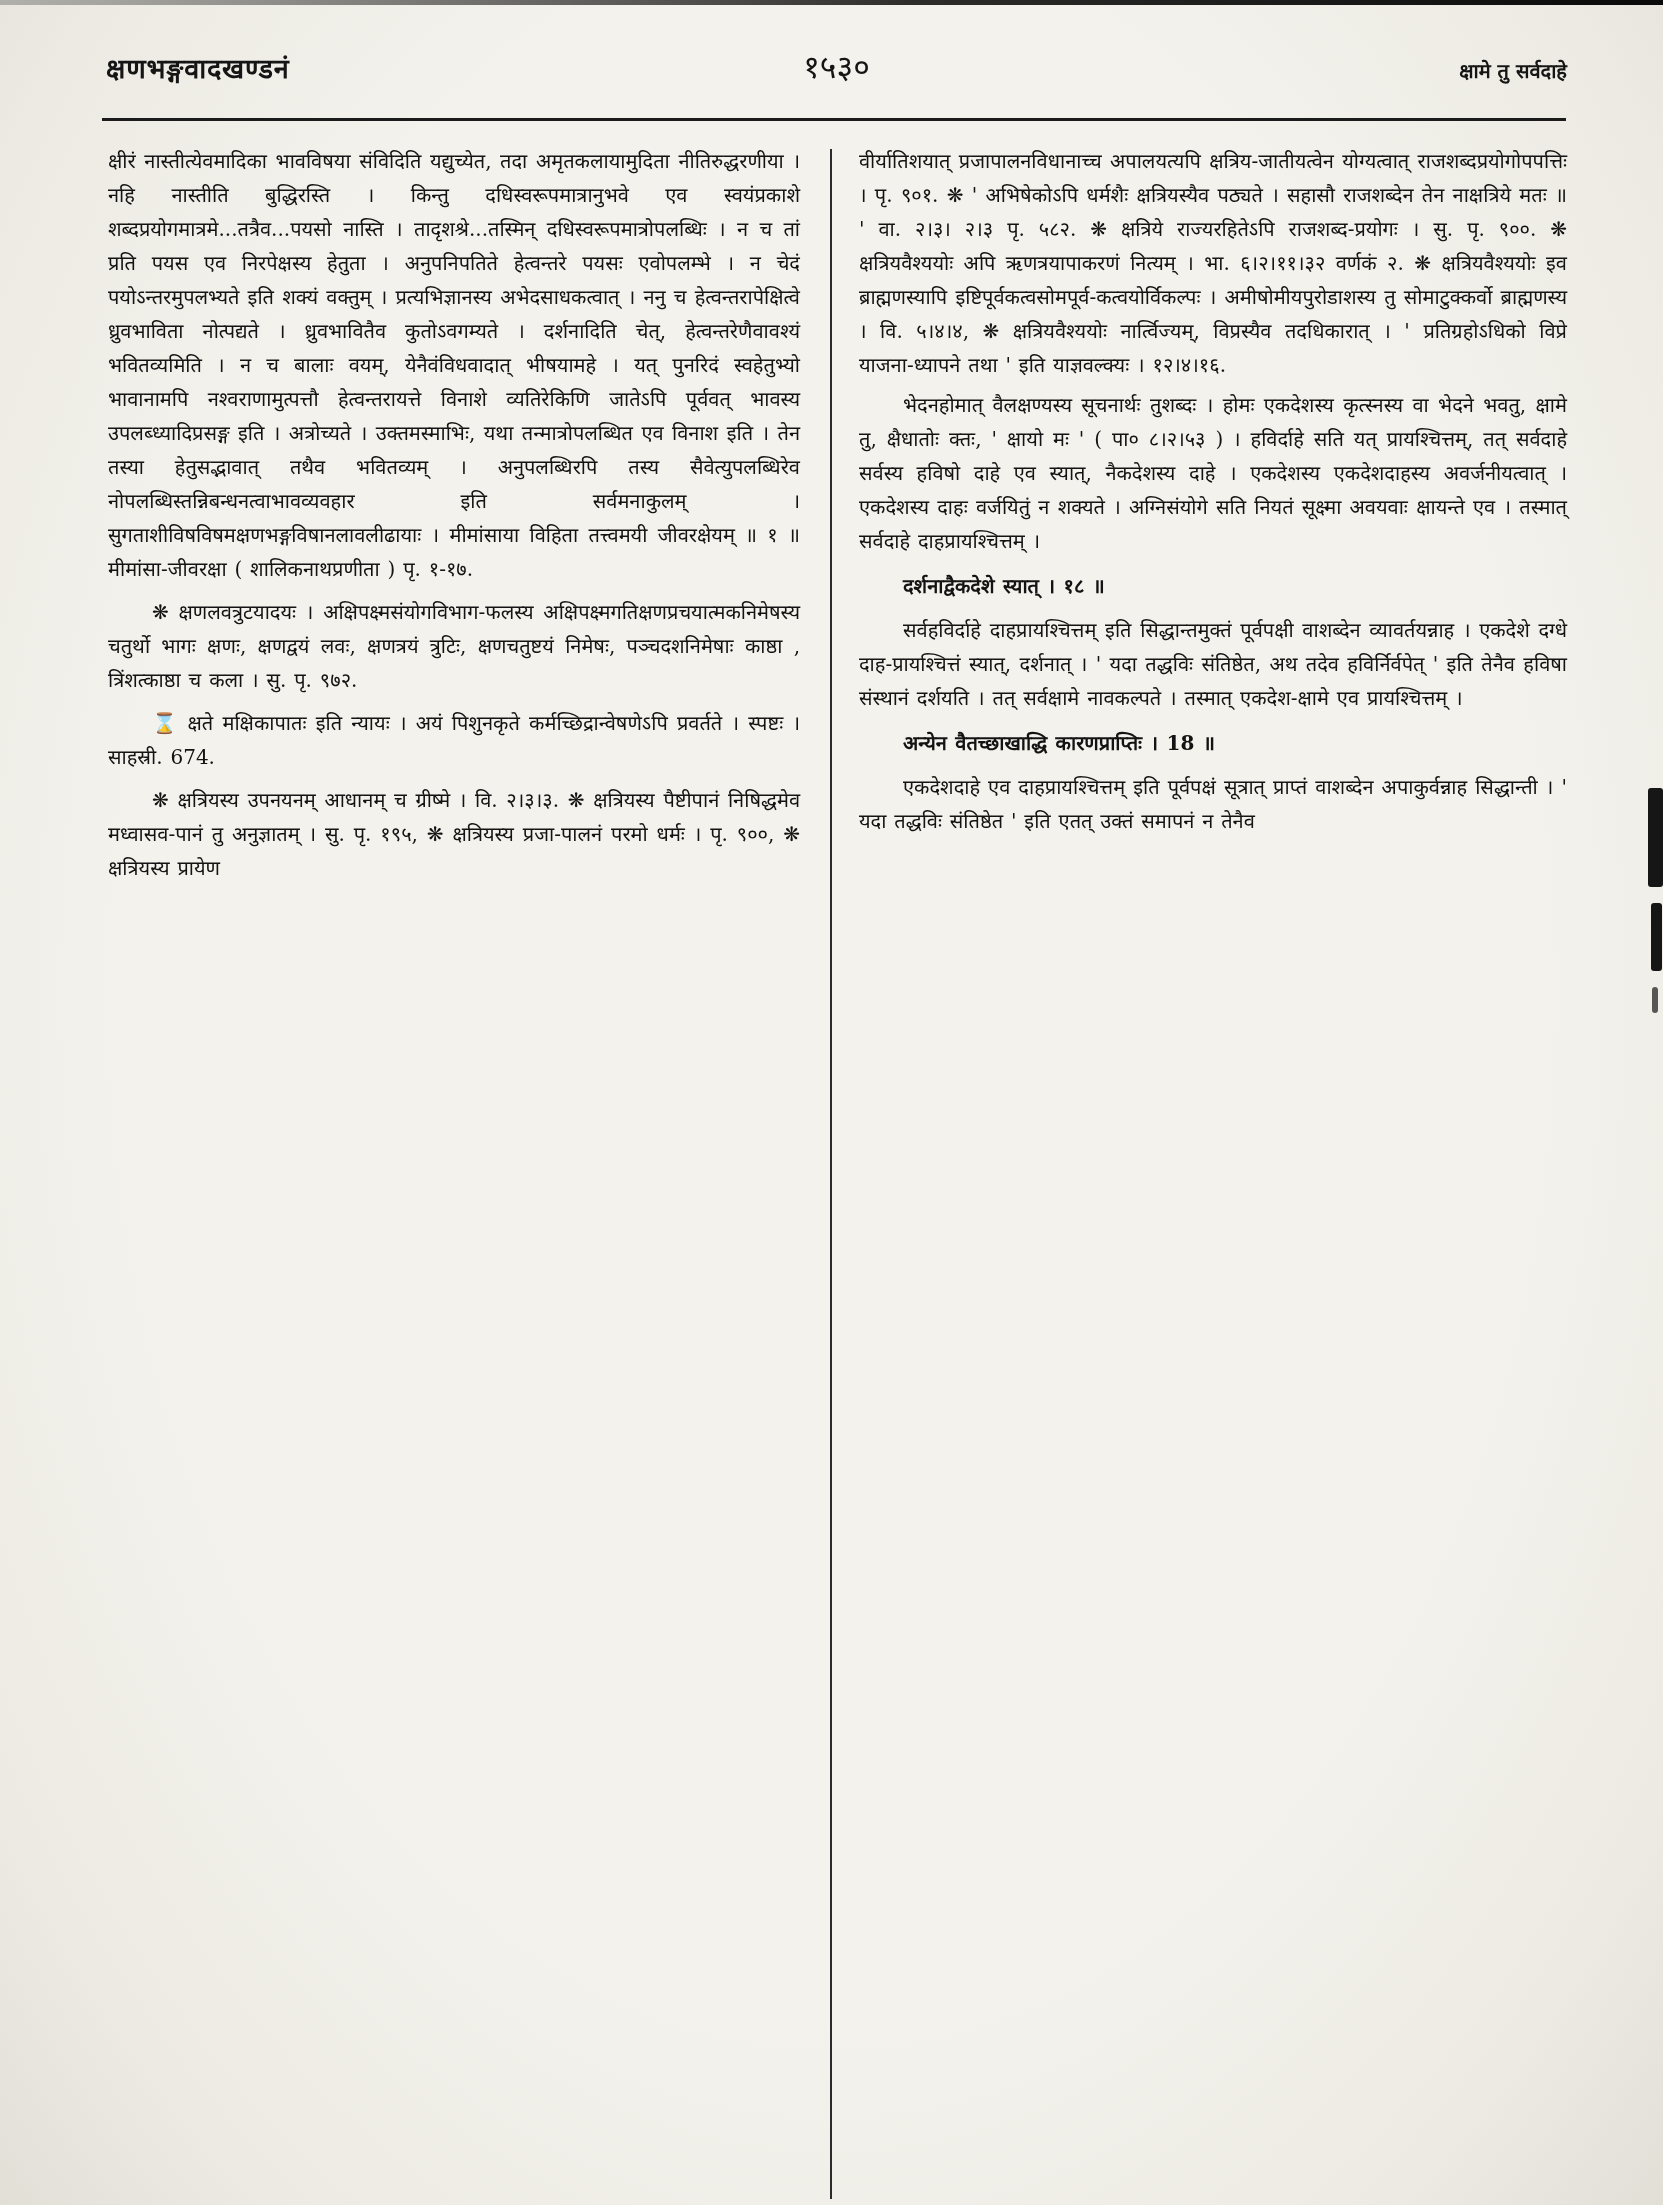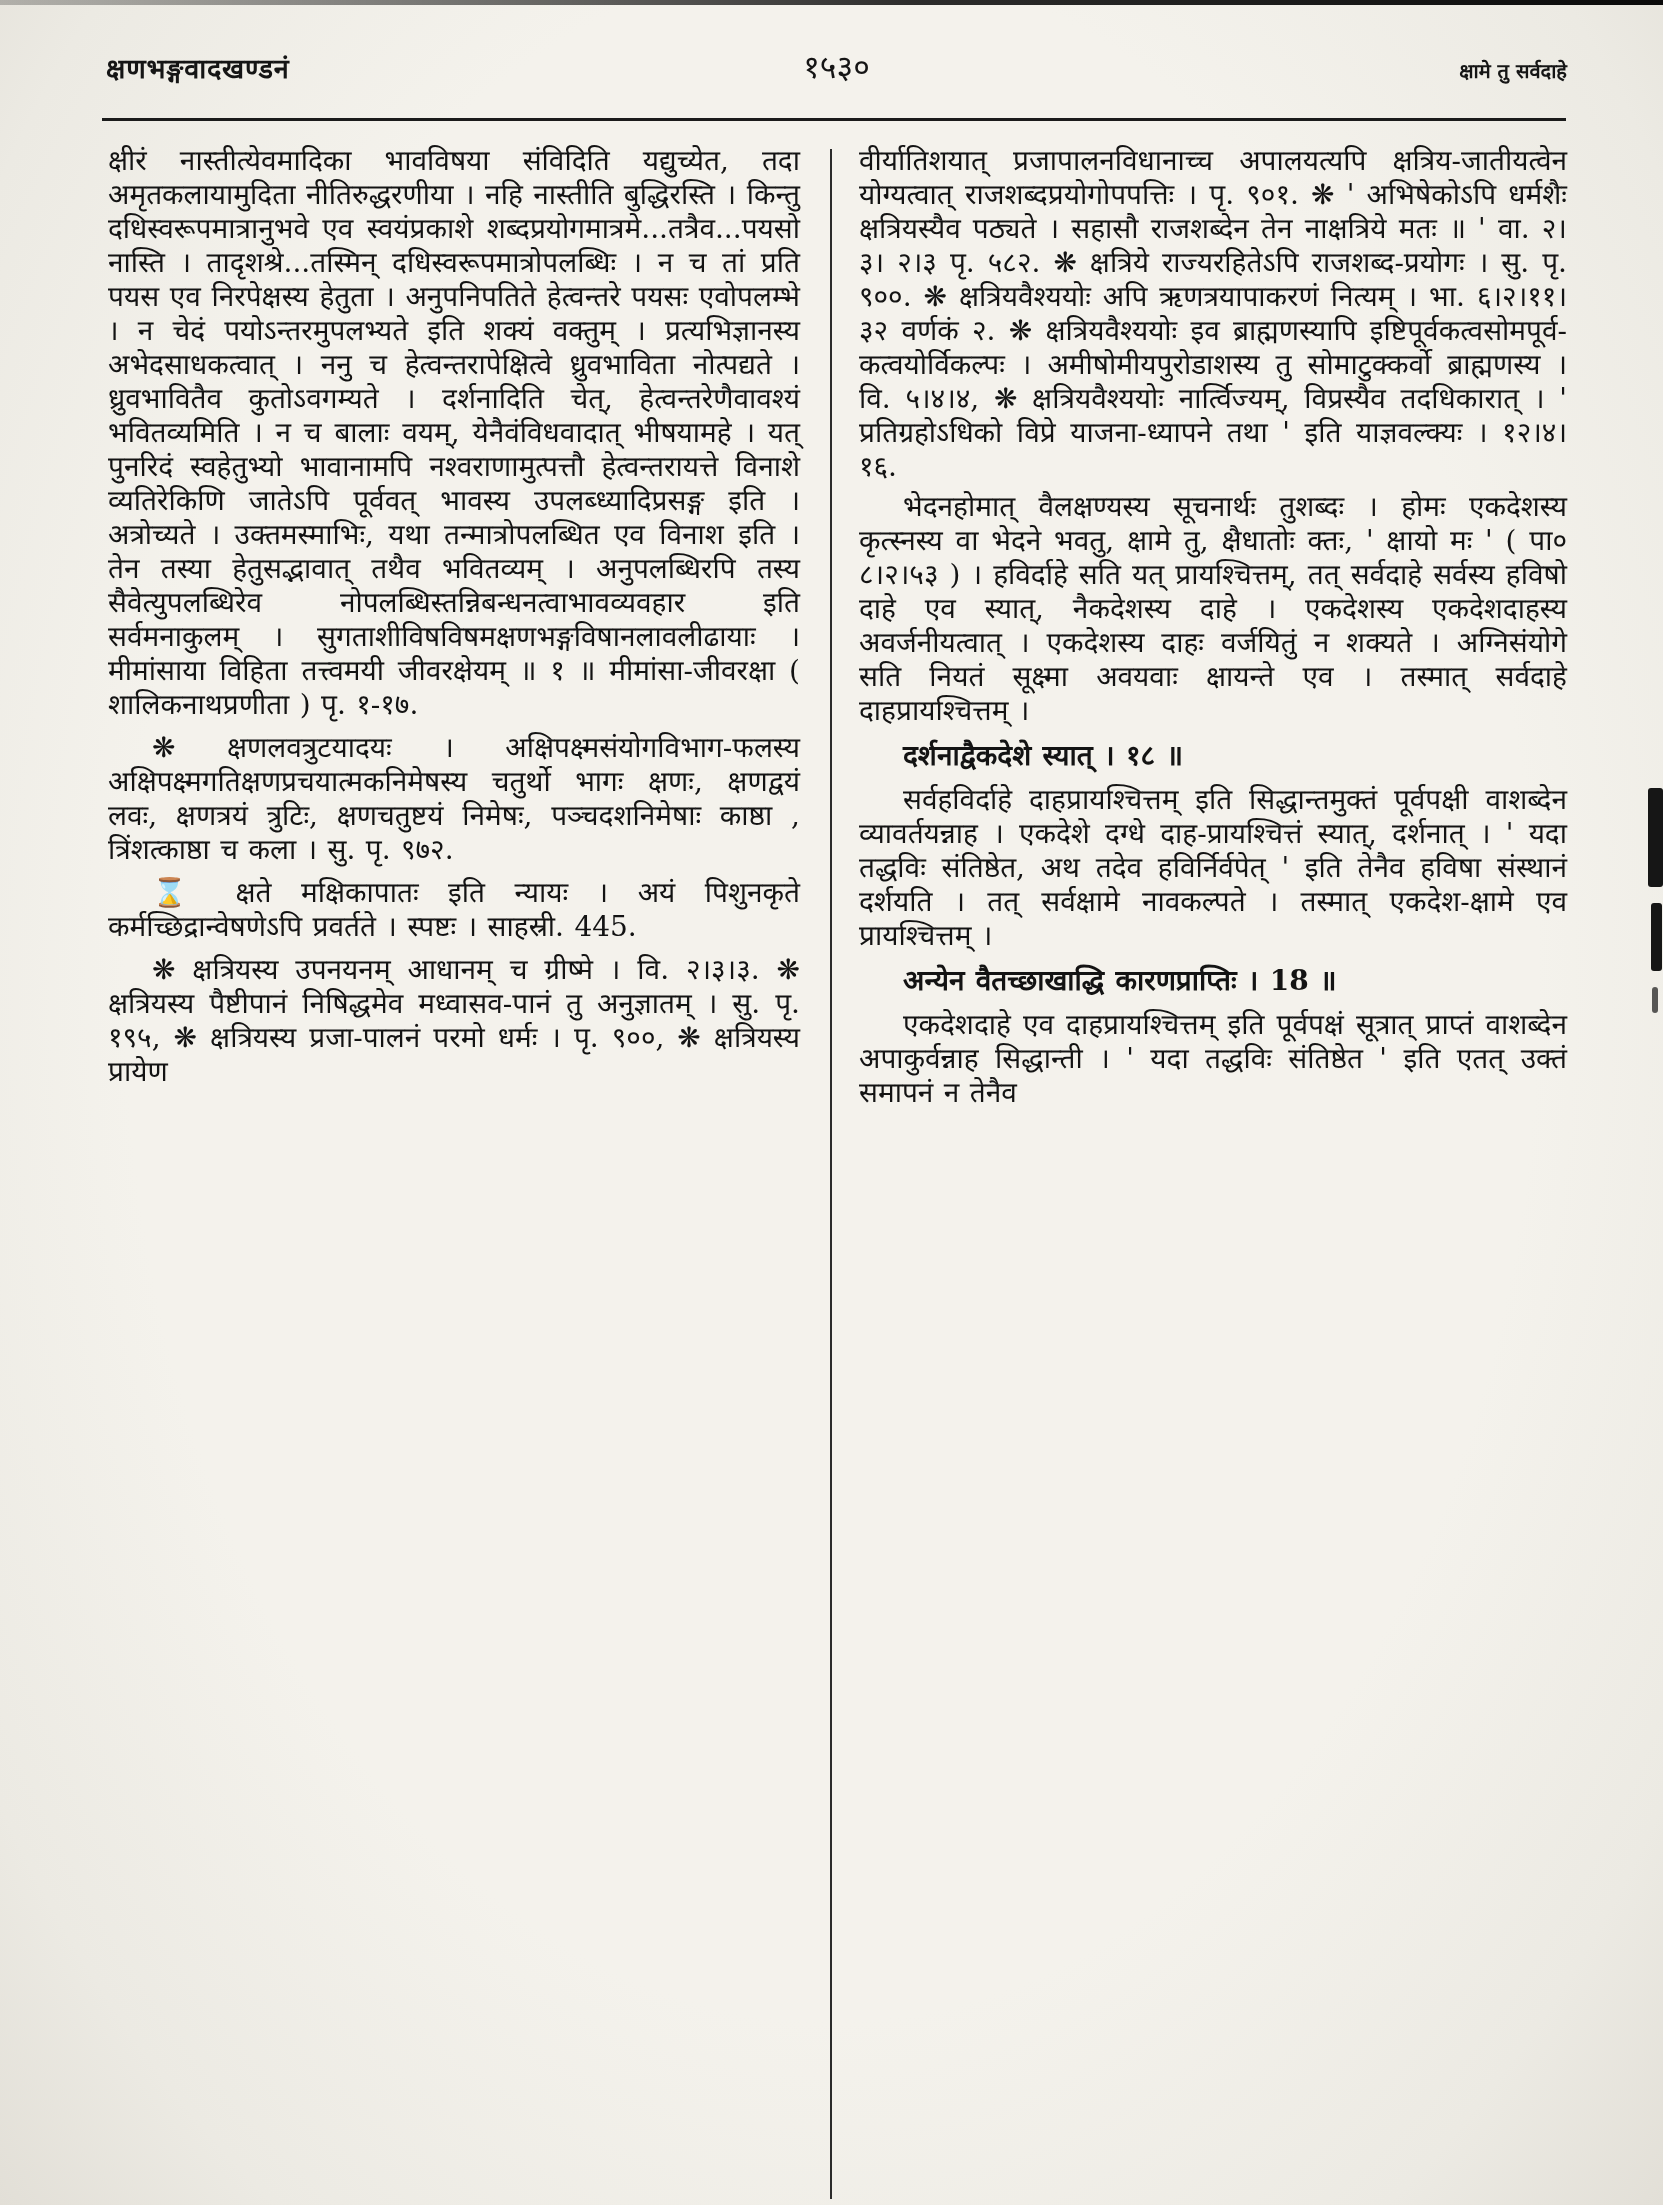--- a/index.html
+++ b/index.html
@@ -77,21 +77,21 @@
   }
   .column {
     position: absolute;
     top: 144px;
     color: #131313;
   }
   .col-left  { left: 108px;  width: 692px; }
   .col-right { left: 859px; width: 708px; }
   .para {
     margin: 0 0 6px 0;
-    font-size: 28px;
+    font-size: 20px;
     line-height: 34px;
     text-align: justify;
     word-spacing: 1.5px;
   }
   .indent { text-indent: 44px; }
   .sutra {
     font-weight: bold;
     text-align: left;
     margin-top: 10.6px;
     margin-bottom: 10.6px;
@@ -114,21 +114,21 @@
     <span class="hc">१५३०</span>
     <span class="hr">क्षामे तु सर्वदाहे</span>
   </div>
 
   <div class="header-rule"></div>
   <div class="col-divider"></div>
 
   <div class="column col-left">
     <p class="para">क्षीरं नास्तीत्येवमादिका भावविषया संविदिति यद्युच्येत, तदा अमृतकलायामुदिता नीतिरुद्धरणीया । नहि नास्तीति बुद्धिरस्ति । किन्तु दधिस्वरूपमात्रानुभवे एव स्वयंप्रकाशे शब्दप्रयोगमात्रमे...तत्रैव...पयसो नास्ति । तादृशश्रे...तस्मिन् दधिस्वरूपमात्रोपलब्धिः । न च तां प्रति पयस एव निरपेक्षस्य हेतुता । अनुपनिपतिते हेत्वन्तरे पयसः एवोपलम्भे । न चेदं पयोऽन्तरमुपलभ्यते इति शक्यं वक्तुम् । प्रत्यभिज्ञानस्य अभेदसाधकत्वात् । ननु च हेत्वन्तरापेक्षित्वे ध्रुवभाविता नोत्पद्यते । ध्रुवभावितैव कुतोऽवगम्यते । दर्शनादिति चेत्, हेत्वन्तरेणैवावश्यं भवितव्यमिति । न च बालाः वयम्, येनैवंविधवादात् भीषयामहे । यत् पुनरिदं स्वहेतुभ्यो भावानामपि नश्वराणामुत्पत्तौ हेत्वन्तरायत्ते विनाशे व्यतिरेकिणि जातेऽपि पूर्ववत् भावस्य उपलब्ध्यादिप्रसङ्ग इति । अत्रोच्यते । उक्तमस्माभिः, यथा तन्मात्रोपलब्धित एव विनाश इति । तेन तस्या हेतुसद्भावात् तथैव भवितव्यम् । अनुपलब्धिरपि तस्य सैवेत्युपलब्धिरेव नोपलब्धिस्तन्निबन्धनत्वाभावव्यवहार इति सर्वमनाकुलम् । सुगताशीविषविषमक्षणभङ्गविषानलावलीढायाः । मीमांसाया विहिता तत्त्वमयी जीवरक्षेयम् ॥ १ ॥ मीमांसा-जीवरक्षा ( शालिकनाथप्रणीता ) पृ. १-१७.</p>
     <p class="para indent entry">❋ क्षणलवत्रुटयादयः । अक्षिपक्ष्मसंयोगविभाग-फलस्य अक्षिपक्ष्मगतिक्षणप्रचयात्मकनिमेषस्य चतुर्थो भागः क्षणः, क्षणद्वयं लवः, क्षणत्रयं त्रुटिः, क्षणचतुष्टयं निमेषः, पञ्चदशनिमेषाः काष्ठा , त्रिंशत्काष्ठा च कला । सु. पृ. ९७२.</p>
-    <p class="para indent entry">⌛ क्षते मक्षिकापातः इति न्यायः । अयं पिशुनकृते कर्मच्छिद्रान्वेषणेऽपि प्रवर्तते । स्पष्टः । साहस्री. 445.</p>
+    <p class="para indent entry">⌛ क्षते मक्षिकापातः इति न्यायः । अयं पिशुनकृते कर्मच्छिद्रान्वेषणेऽपि प्रवर्तते । स्पष्टः । साहस्री. 674.</p>
     <p class="para indent entry">❋ क्षत्रियस्य उपनयनम् आधानम् च ग्रीष्मे । वि. २।३।३. ❋ क्षत्रियस्य पैष्टीपानं निषिद्धमेव मध्वासव-पानं तु अनुज्ञातम् । सु. पृ. १९५, ❋ क्षत्रियस्य प्रजा-पालनं परमो धर्मः । पृ. ९००, ❋ क्षत्रियस्य प्रायेण</p>
   </div>
 
   <div class="column col-right">
     <p class="para">वीर्यातिशयात् प्रजापालनविधानाच्च अपालयत्यपि क्षत्रिय-जातीयत्वेन योग्यत्वात् राजशब्दप्रयोगोपपत्तिः । पृ. ९०१. ❋ ' अभिषेकोऽपि धर्मशैः क्षत्रियस्यैव पठ्यते । सहासौ राजशब्देन तेन नाक्षत्रिये मतः ॥ ' वा. २।३। २।३ पृ. ५८२. ❋ क्षत्रिये राज्यरहितेऽपि राजशब्द-प्रयोगः । सु. पृ. ९००. ❋ क्षत्रियवैश्ययोः अपि ऋणत्रयापाकरणं नित्यम् । भा. ६।२।११।३२ वर्णकं २. ❋ क्षत्रियवैश्ययोः इव ब्राह्मणस्यापि इष्टिपूर्वकत्वसोमपूर्व-कत्वयोर्विकल्पः । अमीषोमीयपुरोडाशस्य तु सोमाटुक्कर्वो ब्राह्मणस्य । वि. ५।४।४, ❋ क्षत्रियवैश्ययोः नार्त्विज्यम्, विप्रस्यैव तदधिकारात् । ' प्रतिग्रहोऽधिको विप्रे याजना-ध्यापने तथा ' इति याज्ञवल्क्यः । १२।४।१६.</p>
     <p class="para indent">भेदनहोमात् वैलक्षण्यस्य सूचनार्थः तुशब्दः । होमः एकदेशस्य कृत्स्नस्य वा भेदने भवतु, क्षामे तु, क्षैधातोः क्तः, ' क्षायो मः ' ( पा० ८।२।५३ ) । हविर्दाहे सति यत् प्रायश्चित्तम्, तत् सर्वदाहे सर्वस्य हविषो दाहे एव स्यात्, नैकदेशस्य दाहे । एकदेशस्य एकदेशदाहस्य अवर्जनीयत्वात् । एकदेशस्य दाहः वर्जयितुं न शक्यते । अग्निसंयोगे सति नियतं सूक्ष्मा अवयवाः क्षायन्ते एव । तस्मात् सर्वदाहे दाहप्रायश्चित्तम् ।</p>
     <p class="para sutra">दर्शनाद्वैकदेशे स्यात् । १८ ॥</p>
     <p class="para indent">सर्वहविर्दाहे दाहप्रायश्चित्तम् इति सिद्धान्तमुक्तं पूर्वपक्षी वाशब्देन व्यावर्तयन्नाह । एकदेशे दग्धे दाह-प्रायश्चित्तं स्यात्, दर्शनात् । ' यदा तद्धविः संतिष्ठेत, अथ तदेव हविर्निर्वपेत् ' इति तेनैव हविषा संस्थानं दर्शयति । तत् सर्वक्षामे नावकल्पते । तस्मात् एकदेश-क्षामे एव प्रायश्चित्तम् ।</p>
     <p class="para sutra">अन्येन वैतच्छाखाद्धि कारणप्राप्तिः । 18 ॥</p>
     <p class="para indent">एकदेशदाहे एव दाहप्रायश्चित्तम् इति पूर्वपक्षं सूत्रात् प्राप्तं वाशब्देन अपाकुर्वन्नाह सिद्धान्ती । ' यदा तद्धविः संतिष्ठेत ' इति एतत् उक्तं समापनं न तेनैव</p>

